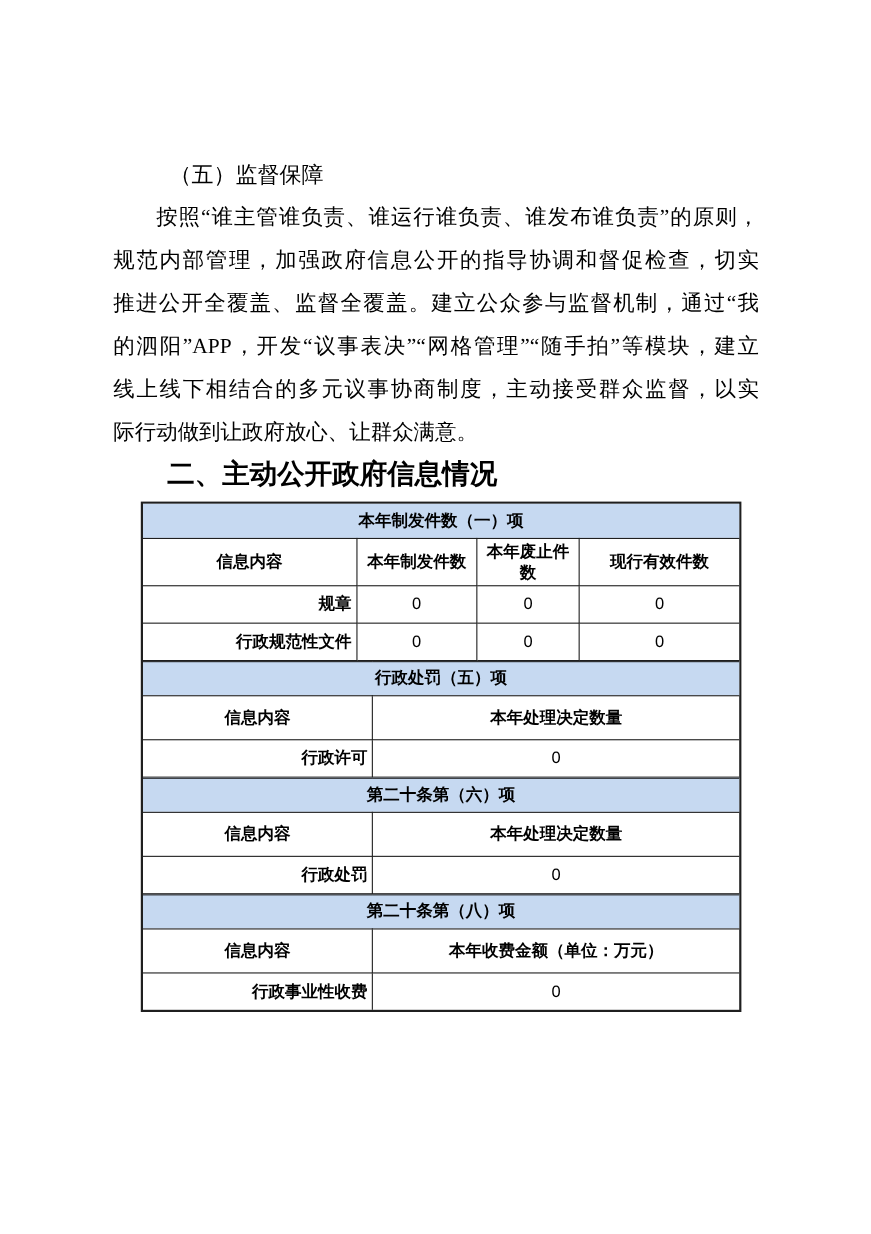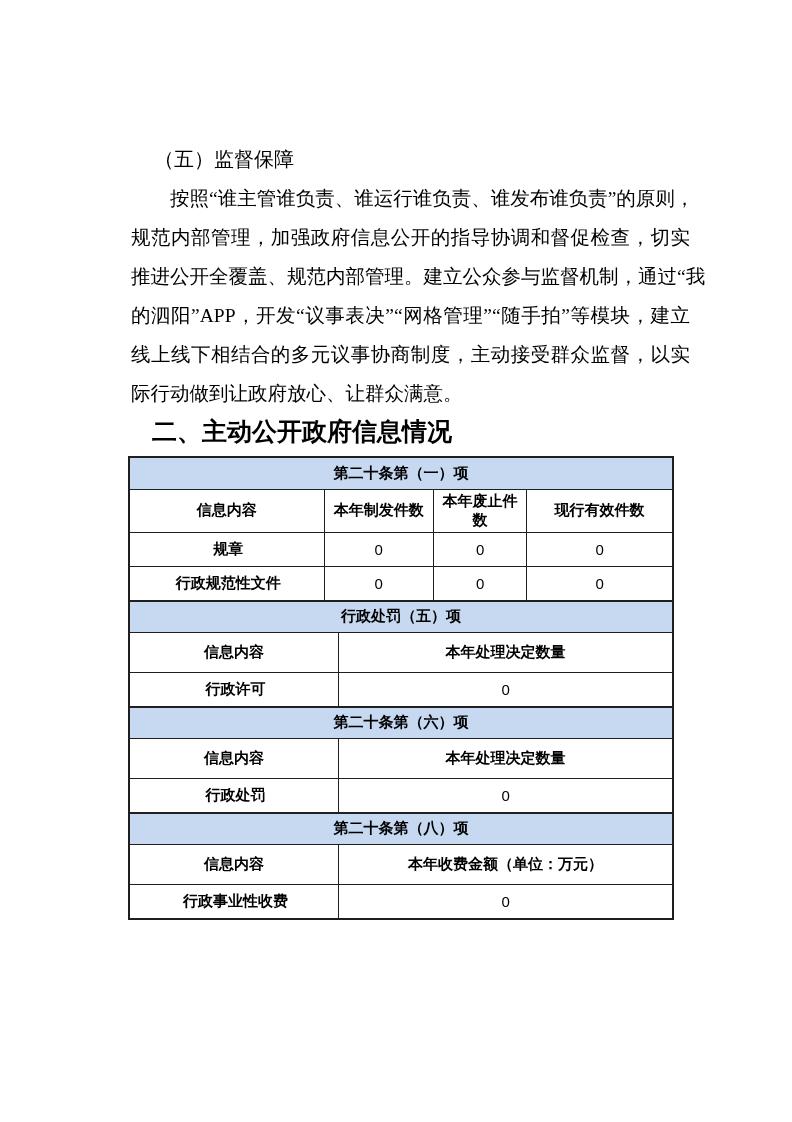--- a/index.html
+++ b/index.html
@@ -29,21 +29,20 @@
   }
   .para {
     font-family: "Liberation Serif", "DejaVu Serif", serif;
     font-size: 19.5px;
     line-height: 39px;
   }
   .para .pline {
     text-align: justify;
     text-align-last: justify;
     white-space: nowrap;
-    margin-left: 28px;
   }
   .para .pline.first { text-indent: 2em; }
   .para .pline.last  { text-align-last: left; white-space: normal; }
   .h2-main {
     margin: 4px 0 0 0;
     font-family: "Liberation Sans", "DejaVu Sans", sans-serif;
     font-size: 25px;
     font-weight: 700;
     line-height: 28px;
     text-indent: 49px;
@@ -83,59 +82,59 @@
     font-weight: 600;
   }
   tr.head td {
     height: 40px;
     text-align: center;
     font-weight: 600;
   }
   table.t1 tr.head td { height: 43px; }
   tr.data td { height: 34px; }
   td.label {
-    text-align: center;
+    text-align: right;
     padding-left: 7px;
     font-weight: 600;
   }
   td.num {
     text-align: center;
     font-weight: 400;
   }
 </style>
 </head>
 <body>
 
 <div class="page">
 
   <h3 class="h3-sub">（五）监督保障</h3>
 
   <div class="para">
     <div class="pline first">按照“谁主管谁负责、谁运行谁负责、谁发布谁负责”的原则，</div>
     <div class="pline">规范内部管理，加强政府信息公开的指导协调和督促检查，切实</div>
-    <div class="pline">推进公开全覆盖、规范内部管理。建立公众参与监督机制，通过“我</div>
+    <div class="pline">推进公开全覆盖、监督全覆盖。建立公众参与监督机制，通过“我</div>
     <div class="pline">的泗阳”APP，开发“议事表决”“网格管理”“随手拍”等模块，建立</div>
     <div class="pline">线上线下相结合的多元议事协商制度，主动接受群众监督，以实</div>
     <div class="pline last">际行动做到让政府放心、让群众满意。</div>
   </div>
 
   <h2 class="h2-main">二、主动公开政府信息情况</h2>
 
   <div class="table-wrap">
 
     <table class="t1">
       <colgroup>
         <col style="width:35.8%">
           <col style="width:20.2%">
           <col style="width:17.2%">
           <col style="width:26.8%">
       </colgroup>
       <tbody>
         <tr class="blue">
-          <td colspan="4">第二十条第（一）项</td>
+          <td colspan="4">本年制发件数（一）项</td>
         </tr>
         <tr class="head">
           <td>信息内容</td>
           <td>本年制发件数</td>
           <td>本年废止件数</td>
           <td>现行有效件数</td>
         </tr>
         <tr class="data">
           <td class="label">规章</td>
           <td class="num">0</td>

